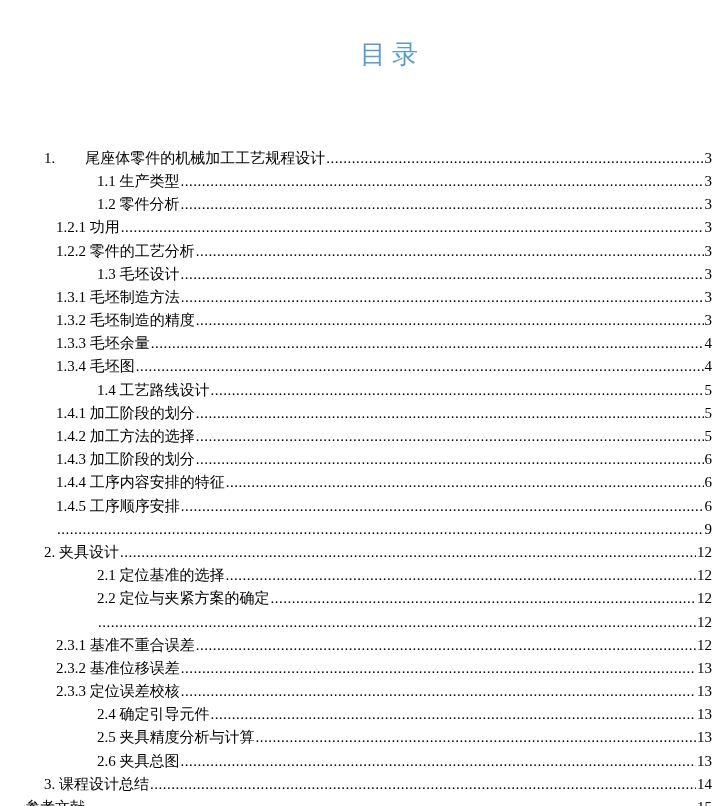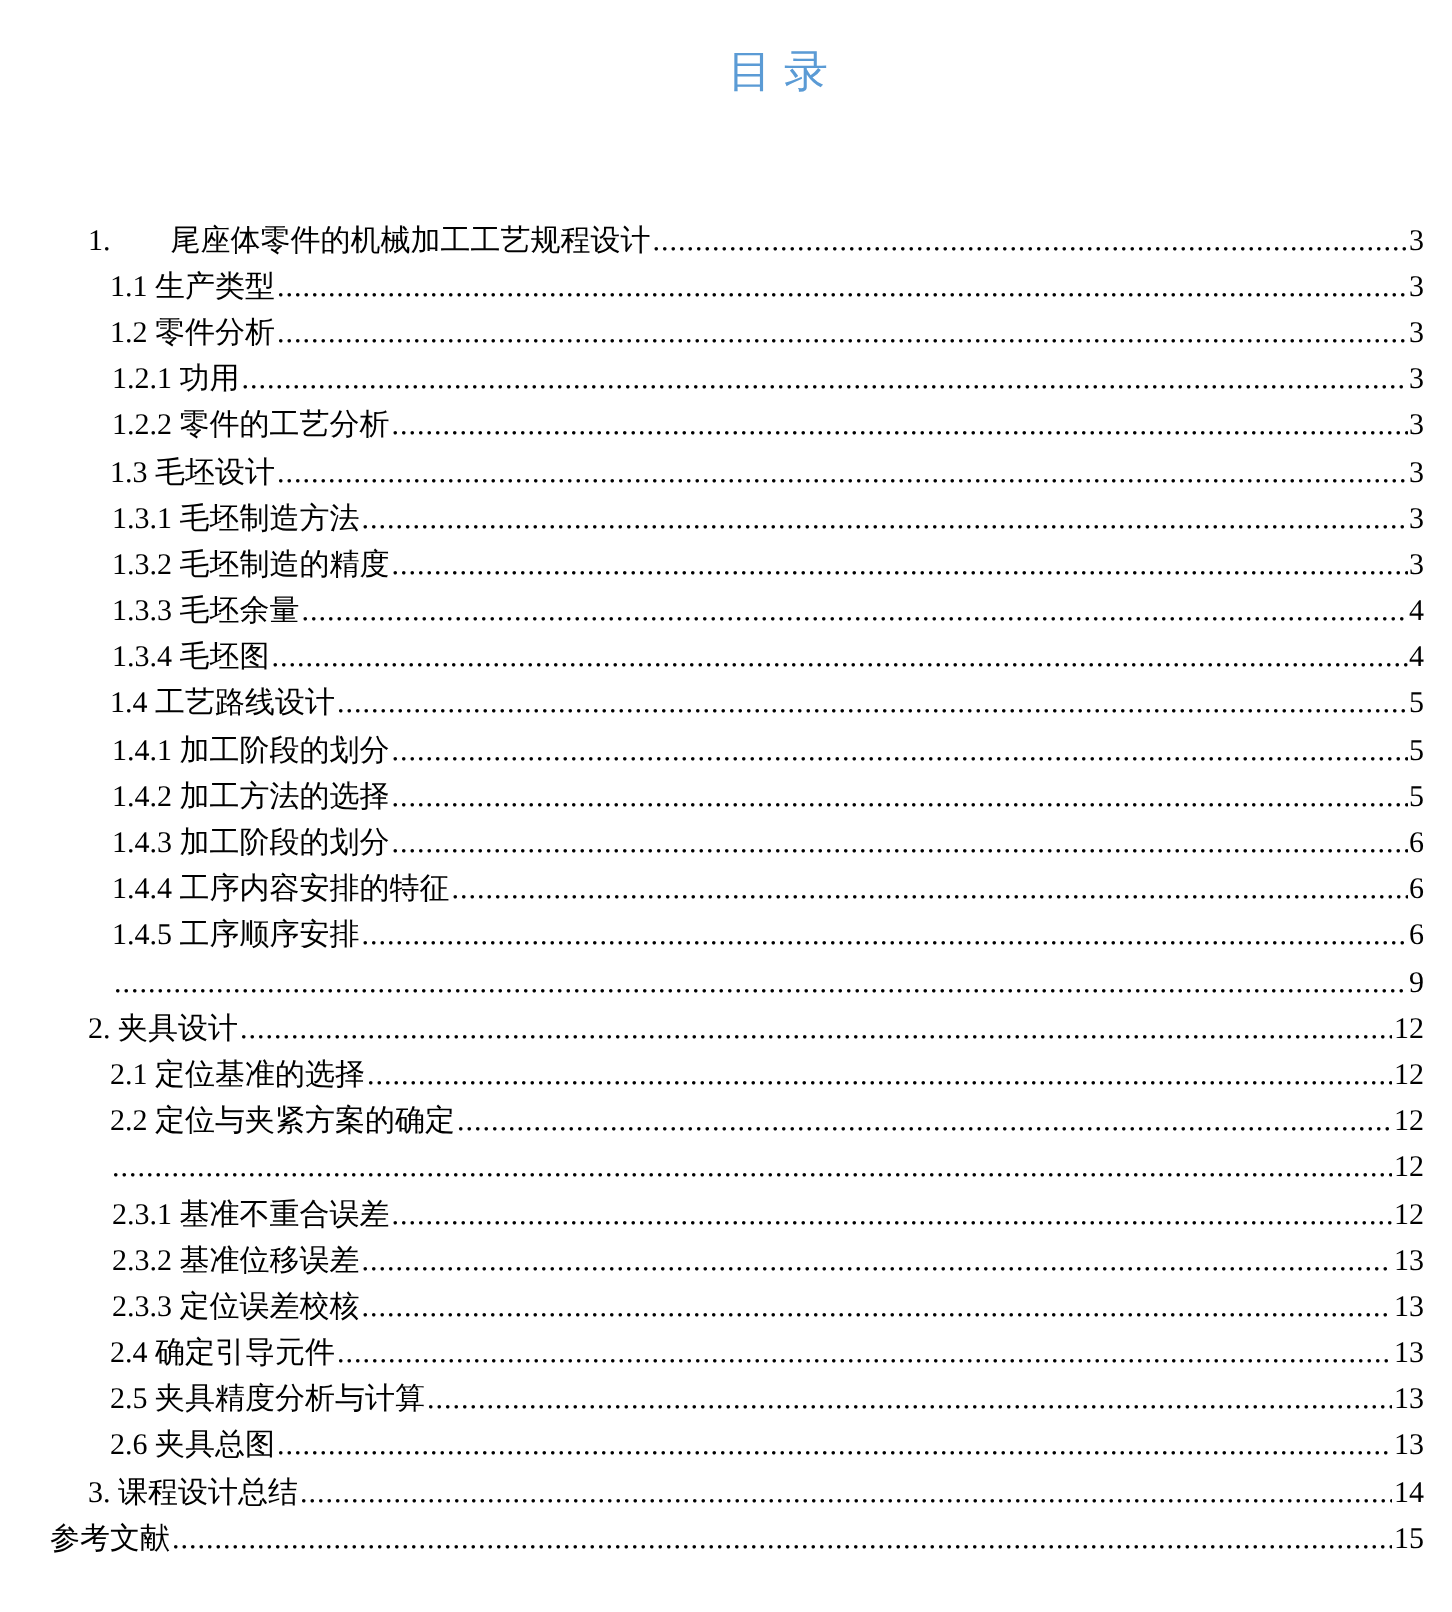--- a/index.html
+++ b/index.html
@@ -8,31 +8,31 @@
     background: #ffffff; overflow: hidden;
     font-family: "Liberation Serif", "DejaVu Serif", serif;
     color: #000000;
   }
   .page { width: 726px; height: 806px; position: relative; }
   .title-wrap {
     display: flex; justify-content: center;
     padding-top: 22px; padding-left: 58px; 
   }
   .doc-title {
-    font-size: 22px; font-weight: normal;
-    letter-spacing: 6px; margin: 0; line-height: 1.3;
+    font-size: 26px; font-weight: normal;
+    letter-spacing: 6px; margin: 16px; line-height: 1.3;
   }
   .toc { margin-top: 59px; padding-right: 14px; }
   .toc-row {
     display: flex; align-items: baseline;
     height: 23.2px; font-size: 15px; line-height: 23.2px;
   }
   .toc-row.lvl0 { padding-left: 25px; }
   .toc-row.lvl1 { padding-left: 44px; }
-  .toc-row.lvl2 { padding-left: 55px; }
+  .toc-row.lvl2 { padding-left: 97px; }
   .toc-row.lvl3 { padding-left: 56px; }
   .toc-label { white-space: nowrap; }
   .toc-dots {
     flex: 1; overflow: hidden; white-space: nowrap;
     letter-spacing: 0.5px; margin: 0 1px;
   }
   .toc-page { white-space: nowrap; }
 </style>
 </head>
 <body>

